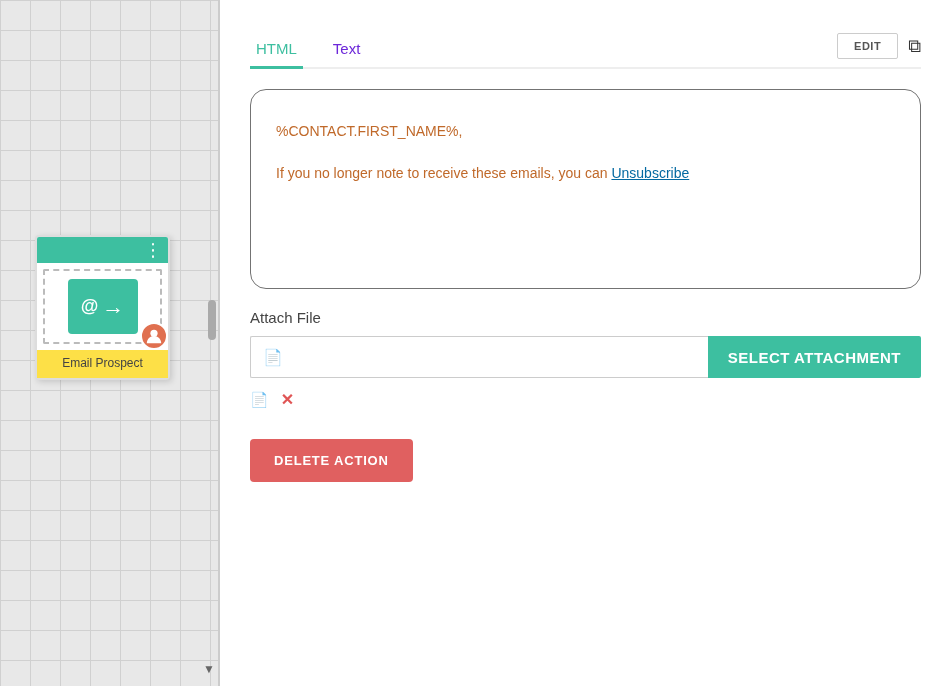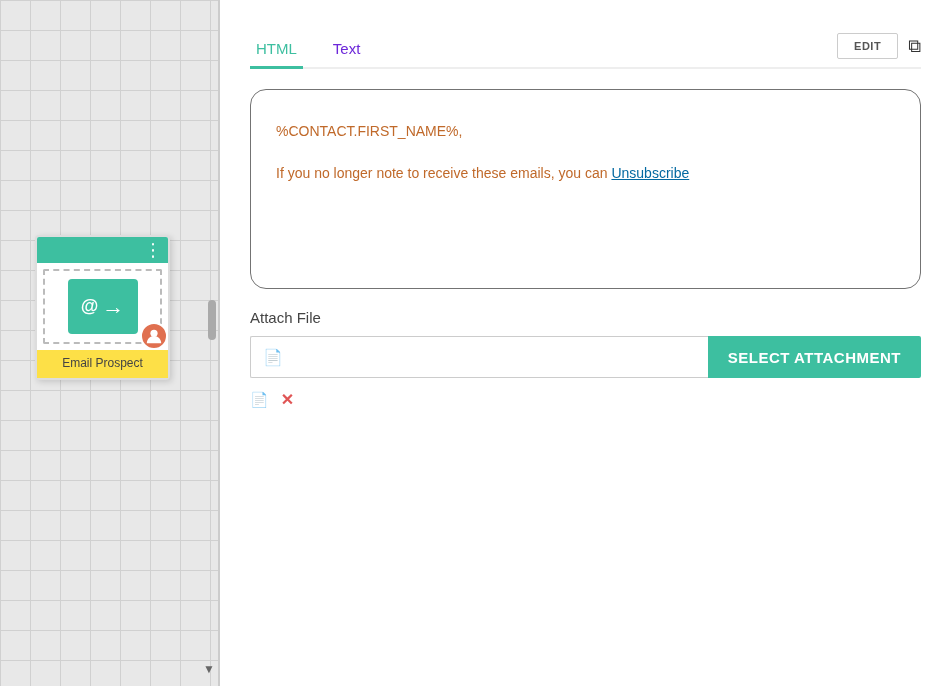--- a/index.html
+++ b/index.html
@@ -386,15 +386,16 @@
       </div>
 
 
       <div class="attachment-item">
         <span class="attachment-file-icon">📄</span>
         <span class="attachment-remove">✕</span>
       </div>
     </div>
 
     
+    <button class="delete-action-btn">DELETE ACTION</button>
 
   </div>
 </div>
 
 </body></html>

